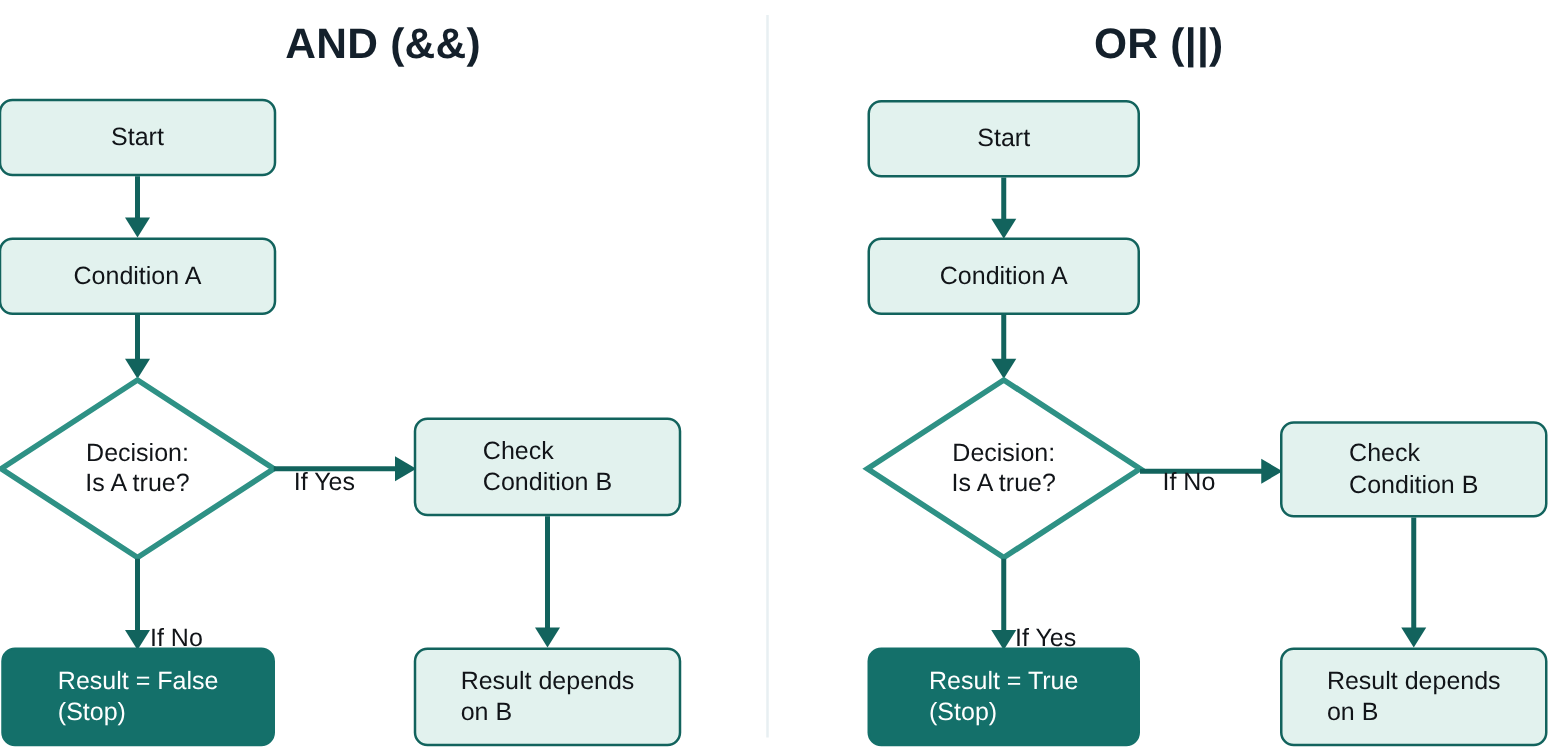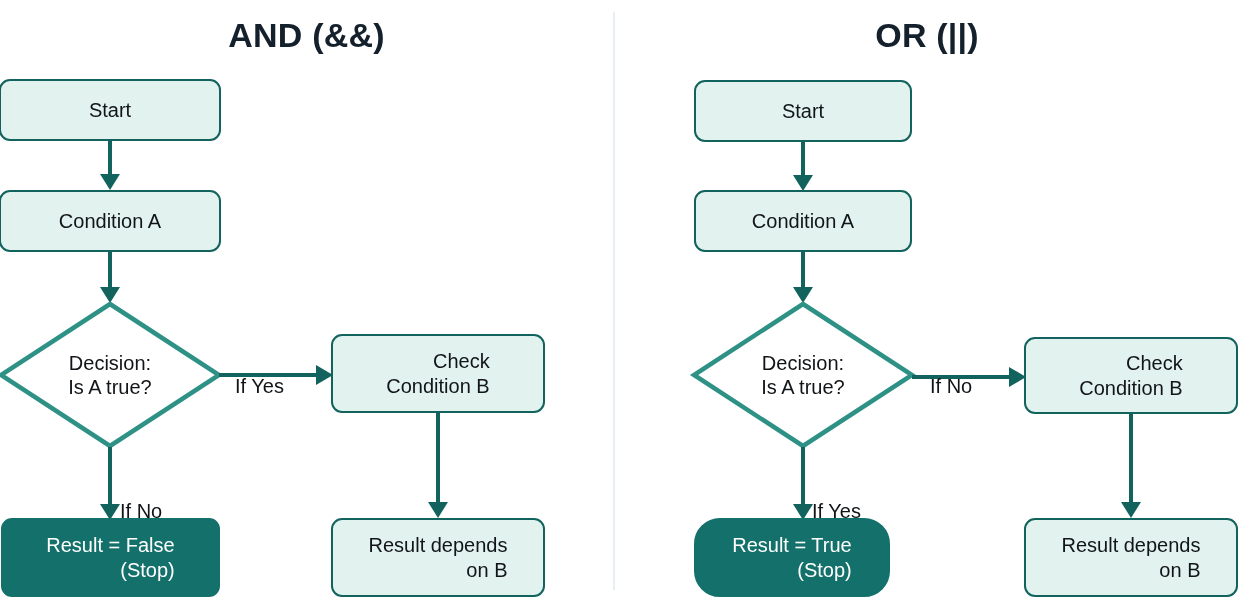--- a/index.html
+++ b/index.html
@@ -48,21 +48,21 @@
 
   
   .node {
     position: absolute;
     box-sizing: border-box;
     border: 2.5px solid #12635d;
     border-radius: 11px;
     display: flex;
     align-items: center;
     justify-content: center;
-    text-align: right;
+    text-align: left;
     font-size: 20px;
     line-height: 1.22;
     color: #111418;
     background: #e2f2ee;
   }
   .node.filled {
     background: #14706a;
     border-color: #14706a;
     color: #ffffff;
   }
@@ -211,18 +211,18 @@
 
     <div class="node" style="left:411px; top:518px; width:214px; height:79px; white-space:pre-line;">Result depends
 on B</div>
 
     <svg class="conn" style="left:176px; top:447px;" width="28" height="74" viewBox="0 0 28 74">
       <line x1="14" y1="0" x2="14" y2="60" stroke="#12635d" stroke-width="4"></line>
       <polygon points="4,57 24,57 14,73" fill="#12635d"></polygon>
     </svg>
     <div class="edge-label" style="left:199px; top:468px;">If Yes</div>
 
-    <div class="node filled" style="left:81px; top:518px; width:196px; height:79px; white-space:pre-line;border-radius:26px;">Result = True
+    <div class="node filled" style="left:81px; top:518px; width:218px; height:79px; white-space:pre-line;">Result = True
 (Stop)</div>
 
   </div>
 
 </div>
 
 </body></html>

